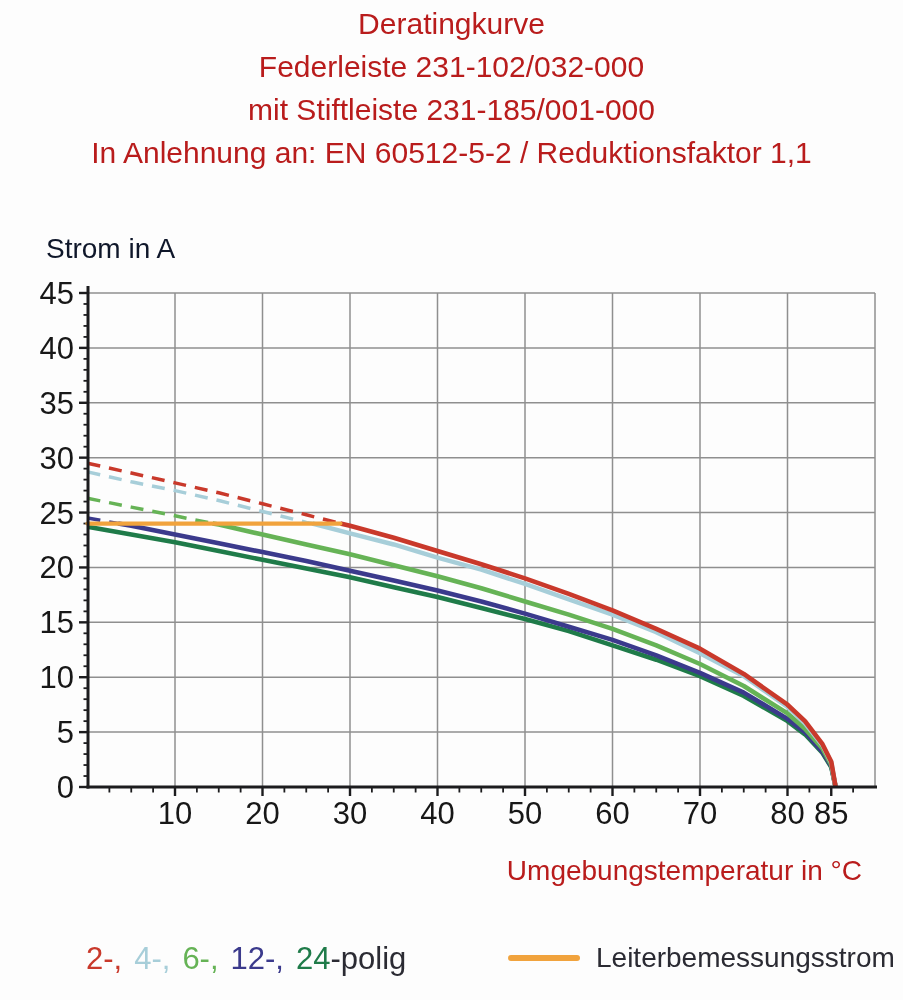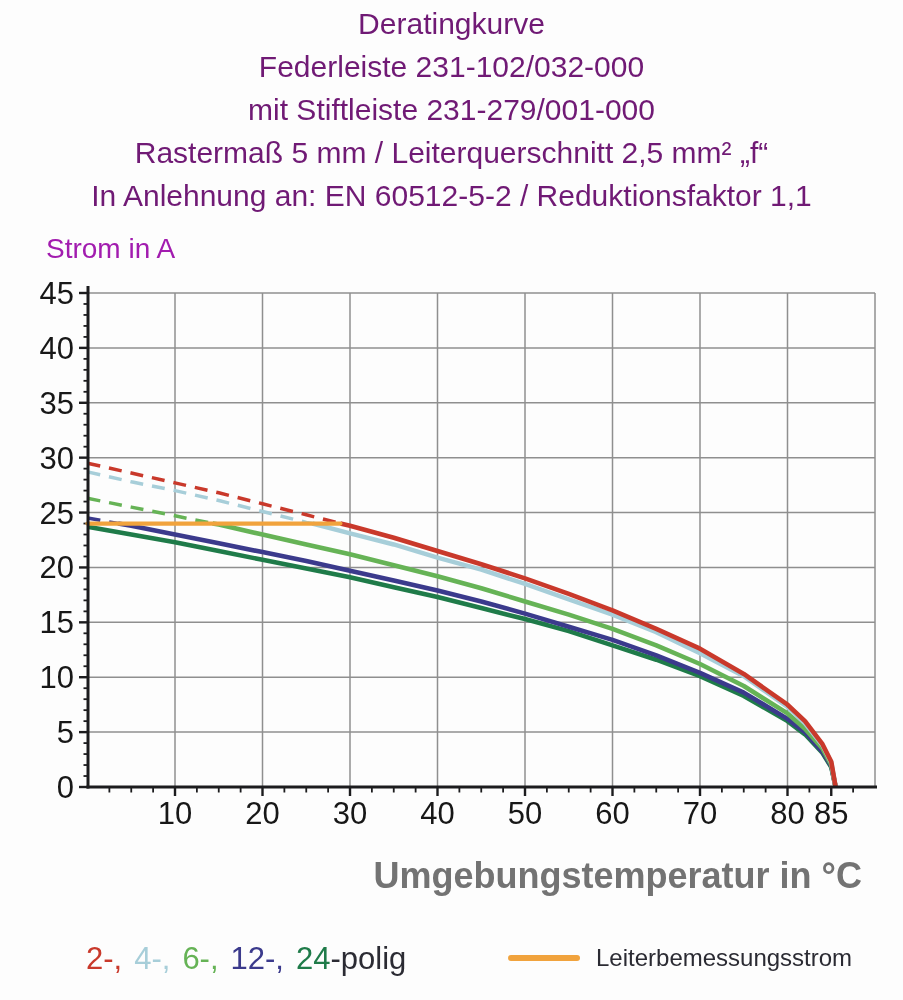--- a/index.html
+++ b/index.html
@@ -1,40 +1,39 @@
 <!DOCTYPE html>
 <html><head>
 <meta charset="utf-8">
 <style>
   html,body{margin:0;padding:0;background:#ffffff;}
   .page{
     position:relative;width:903px;height:1000px;background:#fdfdfd;overflow:hidden;
     font-family:"Liberation Sans",sans-serif;color:#232329;
   }
   .title-block{position:absolute;top:2px;left:0;width:903px;text-align:center;
-    font-size:30px;line-height:43px;color:#701a75;}
-  .ylabel{position:absolute;left:46px;top:233px;font-size:28px;color:#a21caf;}
+    font-size:30px;line-height:43px;color:#b91c1c;}
+  .ylabel{position:absolute;left:46px;top:233px;font-size:28px;color:#0f172a;}
   #chart{position:absolute;left:0;top:0;}
   #chart text{font-family:"Liberation Sans",sans-serif;}
-  .xlabel{position:absolute;right:41px;top:855px;font-size:36px;color:#737373;font-weight:bold;}
+  .xlabel{position:absolute;right:41px;top:855px;font-size:28px;color:#b91c1c;}
   .poles-legend{position:absolute;left:86px;top:941px;font-size:31px;white-space:nowrap;}
   .cap-legend{position:absolute;left:508px;top:938px;display:flex;align-items:center;height:40px;}
   .cap-swatch{display:inline-block;width:72px;height:6px;border-radius:3px;margin-right:16px;background:#f1a33d;}
-  .cap-label{font-size:24px;color:#2b2b33;text-align:right;}
+  .cap-label{font-size:28px;color:#2b2b33;text-align:right;}
 </style>
 </head>
 <body>
 
 <div class="page">
 
   <header class="title-block">
     <div class="title-line">Deratingkurve</div>
     <div class="title-line">Federleiste 231-102/032-000</div>
-    <div class="title-line">mit Stiftleiste 231-279/001-000</div>
-    <div class="title-line">Rastermaß 5 mm / Leiterquerschnitt 2,5 mm² „f“</div>
+    <div class="title-line">mit Stiftleiste 231-185/001-000</div>
     <div class="title-line">In Anlehnung an: EN 60512-5-2 / Reduktionsfaktor 1,1</div>
   </header>
 
   <div class="ylabel">Strom in A</div>
 
   <svg id="chart" width="903" height="1000" viewBox="0 0 903 1000">
       <line x1="175" y1="292.99899999999997" x2="175" y2="787" stroke="#8f8f8f" stroke-width="1.5"></line>
       <line x1="262.5" y1="292.99899999999997" x2="262.5" y2="787" stroke="#8f8f8f" stroke-width="1.5"></line>
       <line x1="350" y1="292.99899999999997" x2="350" y2="787" stroke="#8f8f8f" stroke-width="1.5"></line>
       <line x1="437.5" y1="292.99899999999997" x2="437.5" y2="787" stroke="#8f8f8f" stroke-width="1.5"></line>

